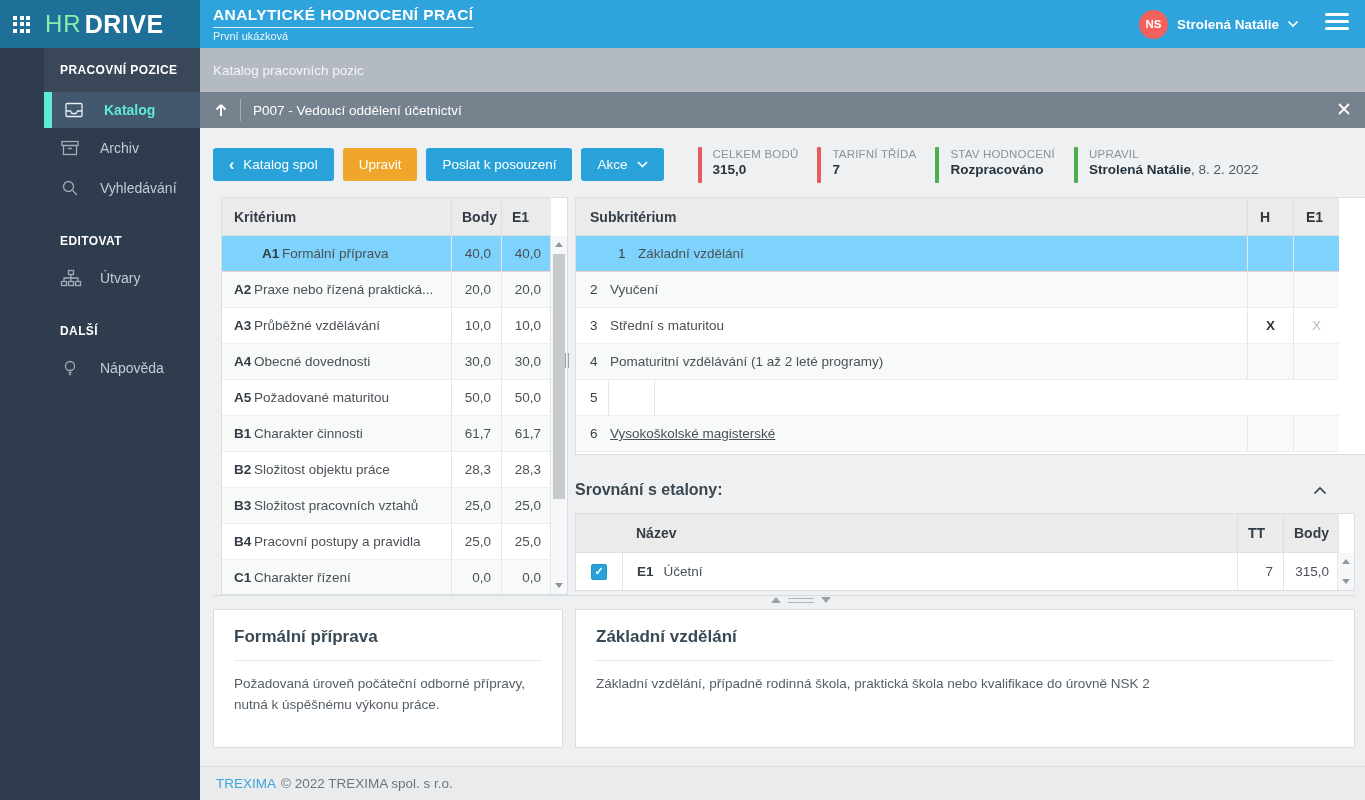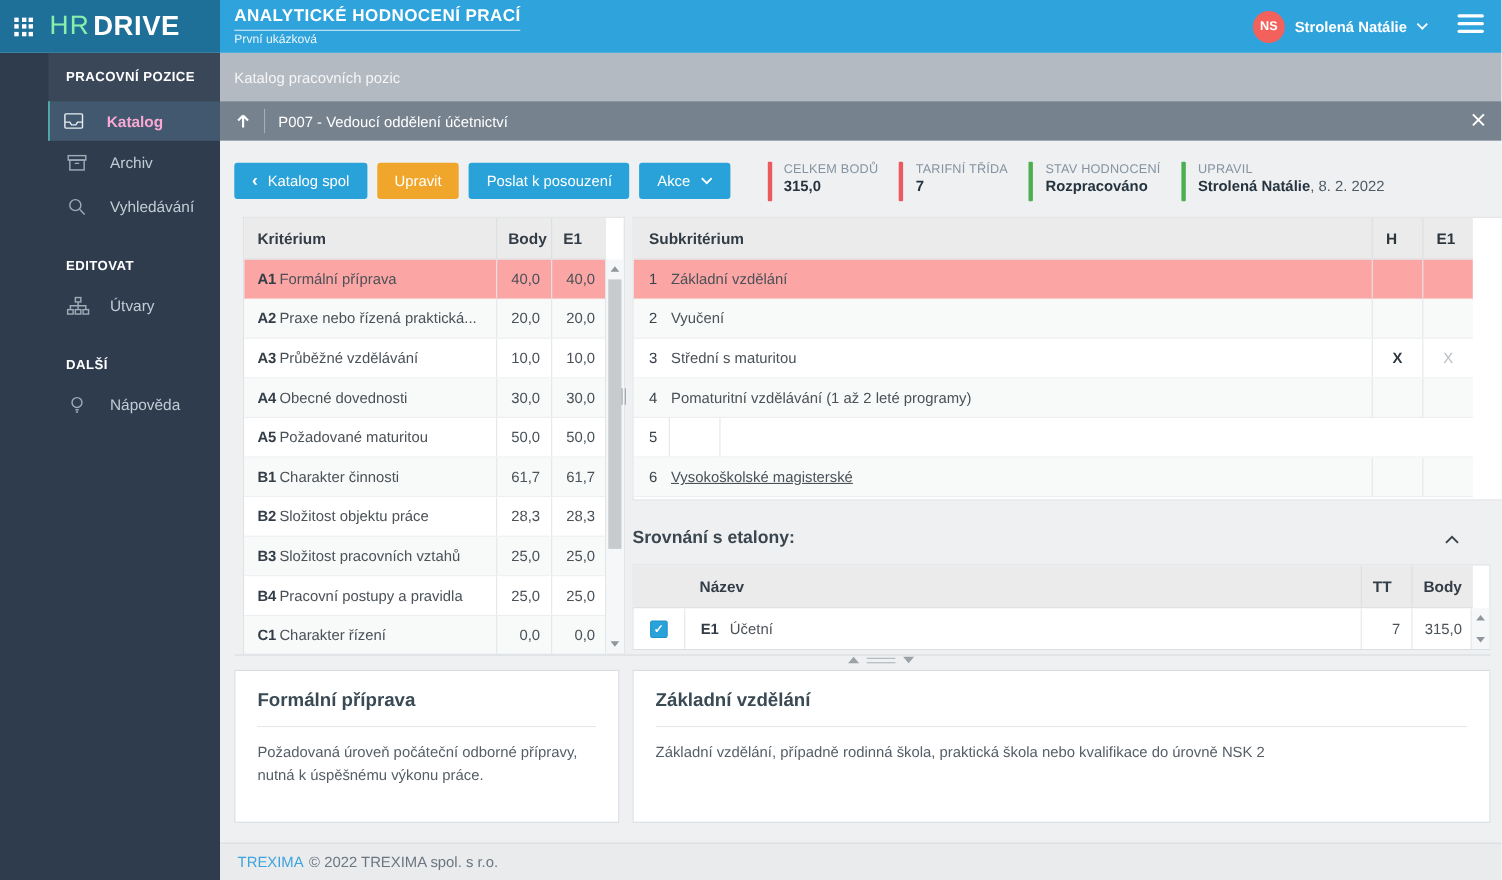--- a/index.html
+++ b/index.html
@@ -25,21 +25,21 @@
 
   
   .sidebar { position:absolute; top:48px; left:0; width:200px; bottom:0; background:#2f3c4e; z-index:4; }
   .side-head { height:34px; display:flex; align-items:center; padding-left:16px; color:#fff; font-size:12px; font-weight:700; letter-spacing:.4px; }
   .side-section:first-child .side-head { height:44px; background:#3a4759; }
   .side-section { margin-bottom:6px;margin-left:44px; }
   .side-section:not(:first-child) .side-head { margin-top:16px; }
   .side-item { height:40px; display:flex; align-items:center; padding-left:16px; cursor:pointer; color:#c3ccd4; font-size:14px; }
   .side-item .side-icon { width:22px; height:20px; margin-right:18px; display:flex; align-items:center; }
   .side-item svg { stroke:#9fabb6; fill:none; stroke-width:1.3; }
-  .side-item.active { background:#42586e; color:#f9a8d4; font-weight:600; border-left:1px solid #5eead4; padding-left:12px; height:36px; }
+  .side-item.active { background:#42586e; color:#5eead4; font-weight:600; border-left:8px solid #5eead4; padding-left:12px; height:36px; }
   .side-item.active svg { stroke:#e8eef3; }
 
   
   .breadcrumb-bar { position:absolute; top:48px; left:200px; right:0; height:44px; background:#b4bac1; display:flex; align-items:center; padding-left:13px; color:#f4f6f8; font-size:13.5px; }
   .position-bar { position:absolute; top:92px; left:200px; right:0; height:36px; background:#76828e; display:flex; align-items:center; color:#fff; }
   .up-arrow { margin:0 11px 0 13px; cursor:pointer; display:flex; }
   .pos-divider { width:1px; height:22px; background:rgba(255,255,255,.35); margin-right:12px; }
   .pos-title { font-size:13.5px; }
   .close-x { position:absolute; right:14px; top:10px; cursor:pointer; }
 
@@ -60,21 +60,21 @@
   .stat-label { font-size:11.5px; color:#8593a2; letter-spacing:.2px; margin-top:1px; }
   .stat-value { font-size:13.5px; color:#26343f; margin-top:2px; }
   .stat-value .v { font-weight:700; }
   .stat-value .sfx { font-weight:400; color:#4d5b66; }
 
   .panel { position:absolute; background:#fff; border:1px solid #dcdfe2; }
   .thead { display:flex; height:38px; background:#ebebeb; border-bottom:1px solid #dcdfe2; align-items:center; font-size:14px; font-weight:700; color:#333d47; }
   .rows { position:absolute; left:0; top:38px; bottom:0; overflow:hidden; }
   .t-row { display:flex; height:36px; align-items:center; font-size:13.5px; color:#4a5157; border-bottom:1px solid #eceeef; background:#fff; cursor:pointer; }
   .t-row:nth-child(even) { background:#f8f9f9; }
-  .t-row.selected { background:#fca5a5; border-bottom-color:#f3d0ca; }
+  .t-row.selected { background:#7dd3fc; border-bottom-color:#f3d0ca;padding-left:28px; }
 
   
   .criteria-panel { left:21px; top:69px; width:347px; height:398px; }
   .criteria-panel .thead { width:329px; }
   .criteria-panel .rows { width:329px; }
   .col-code { width:32px; padding-left:12px; font-weight:700; color:#333d47; flex:none; }
   .col-name { flex:1; white-space:nowrap; overflow:hidden; text-overflow:ellipsis; padding-right:4px; }
   .col-num { width:50px; flex:none; text-align:right; padding-right:10px; border-left:1px solid #e4e7e9; align-self:stretch; display:flex; align-items:center; justify-content:flex-end; }
   .thead .col-num { border-left:1px solid #dcdfe2; justify-content:flex-start; padding-left:10px; }
   .thead .h-name { flex:1; padding-left:12px; }

